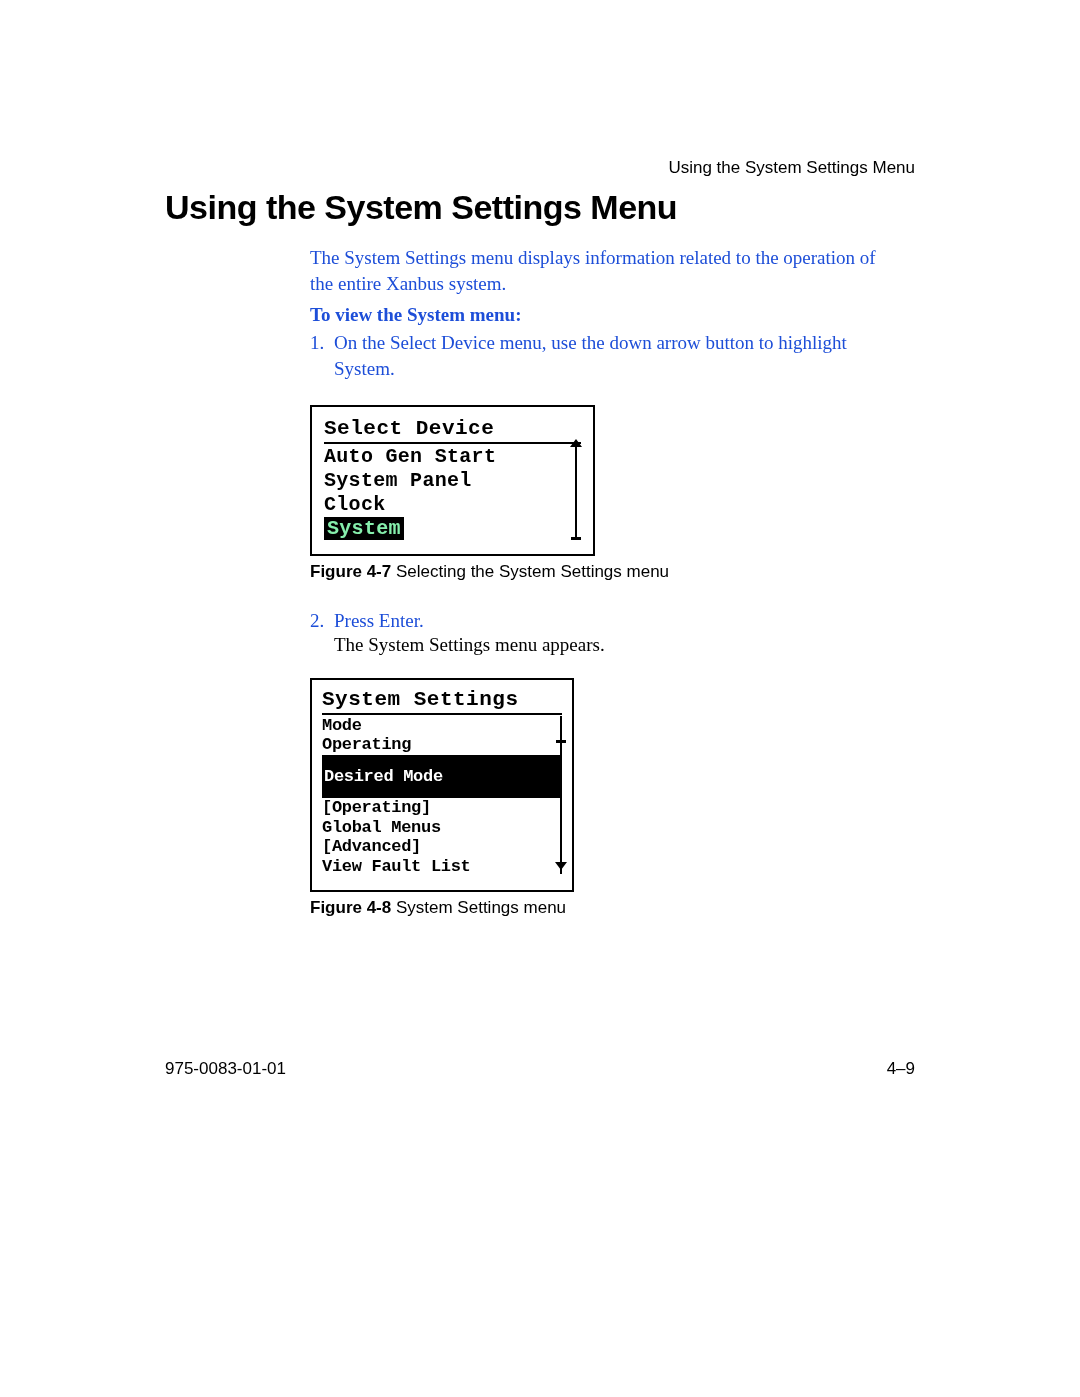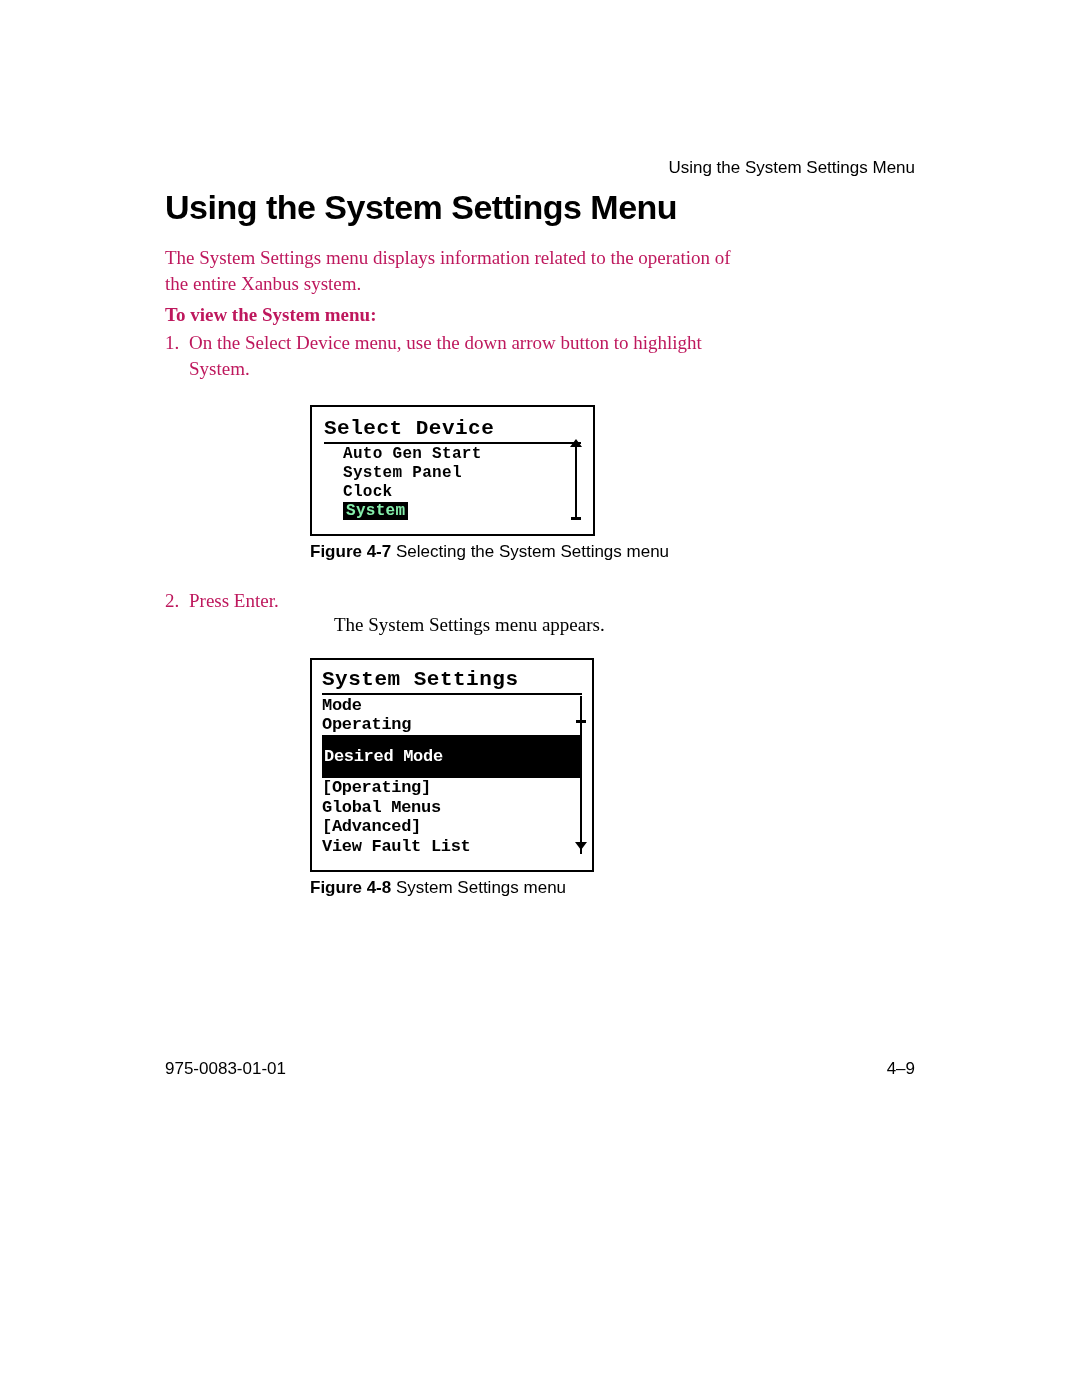--- a/index.html
+++ b/index.html
@@ -30,23 +30,24 @@
   .main-heading {
     font-family: 'Segoe UI Semibold', 'Arial Black', Arial, sans-serif;
     font-weight: 700;
     font-size: 34px;
     color: #000;
     margin-top: 28px;
     margin-bottom: 18px;
     letter-spacing: -0.5px;
   }
   .body-text {
+    margin-left: 145px;
     font-size: 19px;
     line-height: 1.35;
-    color: #be185d;
+    color: #1d4ed8;
     max-width: 590px;
   }
   .bold-text {
     font-weight: 700;
     margin-top: 6px;
   }
   .step {
     margin-top: 2px;
     display: flex;
   }
@@ -69,24 +70,23 @@
     font-family: 'Courier New', monospace;
     font-weight: 900;
     font-size: 21px;
     border-bottom: 2px solid #000;
     padding-bottom: 2px;
     letter-spacing: 0.5px;
   }
   .figure-item {
     font-family: 'Courier New', monospace;
     font-weight: 900;
-    font-size: 16px;
+    font-size: 20px;
     margin-top: 1px;
     letter-spacing: 0.3px;
-    margin-left: 19px;
   }
   .figure-item-highlighted {
     background: #000;
     color: #86efac;
     display: inline-block;
     padding: 0 3px;
   }
   .scrollbar-line {
     position: absolute;
     right: 16px;
@@ -124,21 +124,21 @@
   .step2-text {
     margin-left: 169px;
     margin-top: 0;
     font-size: 19px;
   }
   .figure-box-2 {
     margin-left: 145px;
     margin-top: 22px;
     border: 2px solid #000;
     padding: 8px 10px 14px 10px;
-    width: 284px;
+    width: 264px;
     position: relative;
   }
   .fig2-row {
     font-family: 'Courier New', monospace;
     font-weight: 900;
     font-size: 17px;
     display: flex;
     justify-content: space-between;
     letter-spacing: -0.3px;
     margin-top: 1px;

